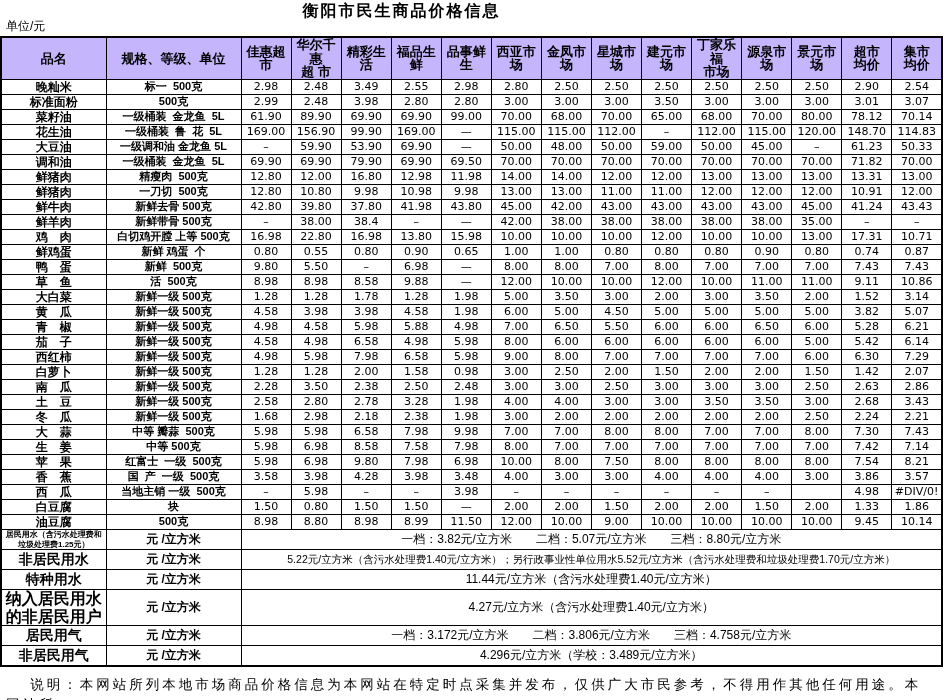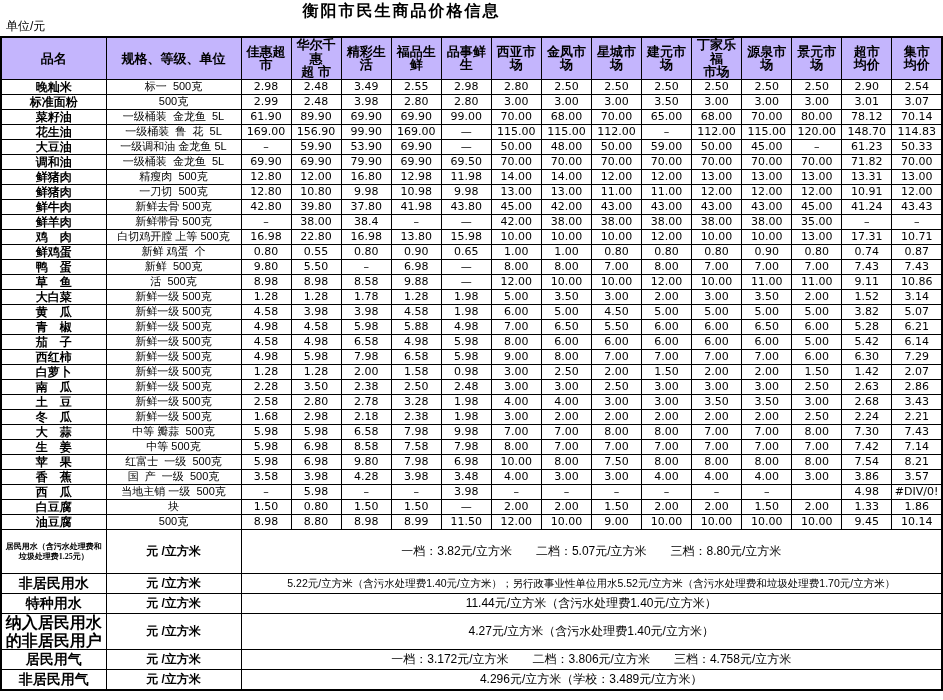--- a/index.html
+++ b/index.html
@@ -9,26 +9,26 @@
   .title{font-size:16px;font-weight:bold;letter-spacing:2px;display:inline-block;transform:translateX(-70px);}
   .meta-row{height:16px;display:flex;justify-content:space-between;align-items:flex-end;padding:0 6px 1px 6px;}
   .collect-time{font-size:13.5px;font-weight:bold;border-bottom:1px solid #000;line-height:15px;}
   .unit-label{font-size:12px;padding-right:28px;}
   table.price{border-collapse:collapse;table-layout:fixed;width:943px;border:2px solid #000;}
   table.price td,table.price th{border:1px solid #000;padding:0;overflow:hidden;vertical-align:middle;text-align:center;}
   th.hdr{background:#c4b5fd;font-weight:bold;white-space:pre-wrap;line-height:1.05;}
   th.hdr-big{font-size:13px;height:30px;}
   th.hdr-small{font-size:13px;}
   td.pname{font-size:12px;font-weight:bold;white-space:pre-wrap;line-height:1;}
-  td.pspec{font-size:11px;font-weight:normal;white-space:pre-wrap;line-height:1;}
+  td.pspec{font-size:11px;font-weight:bold;white-space:pre-wrap;line-height:1;}
   td.val{font-size:11px;line-height:1;font-family:"DejaVu Sans","Liberation Sans",sans-serif;}
   tr.commodity-row{height:15px;}
   tr.util-row{height:20px;}
   td.util-name{font-size:14px;font-weight:bold;line-height:1.1;white-space:pre-wrap;}
-  td.util-name.small{font-size:8px;font-weight:bold;line-height:1.2;padding:12px 2px;font-family:Liberation Serif, serif;}
+  td.util-name.small{font-size:8px;font-weight:bold;line-height:1.2;padding:0 2px;}
   td.util-name.wrap2{font-size:16px;}
   td.util-unit{font-size:12px;font-weight:bold;margin-left:36px;}
   td.util-val{font-size:12px;white-space:pre-wrap;line-height:1.1;}
   td.util-val.long{font-size:10.5px;}
   .note{padding:8px 6px 0 6px;font-size:13.5px;letter-spacing:3px;line-height:1.5;}
   .note .l1{text-indent:1.8em;}
 </style>
 </head>
 <body>
 

